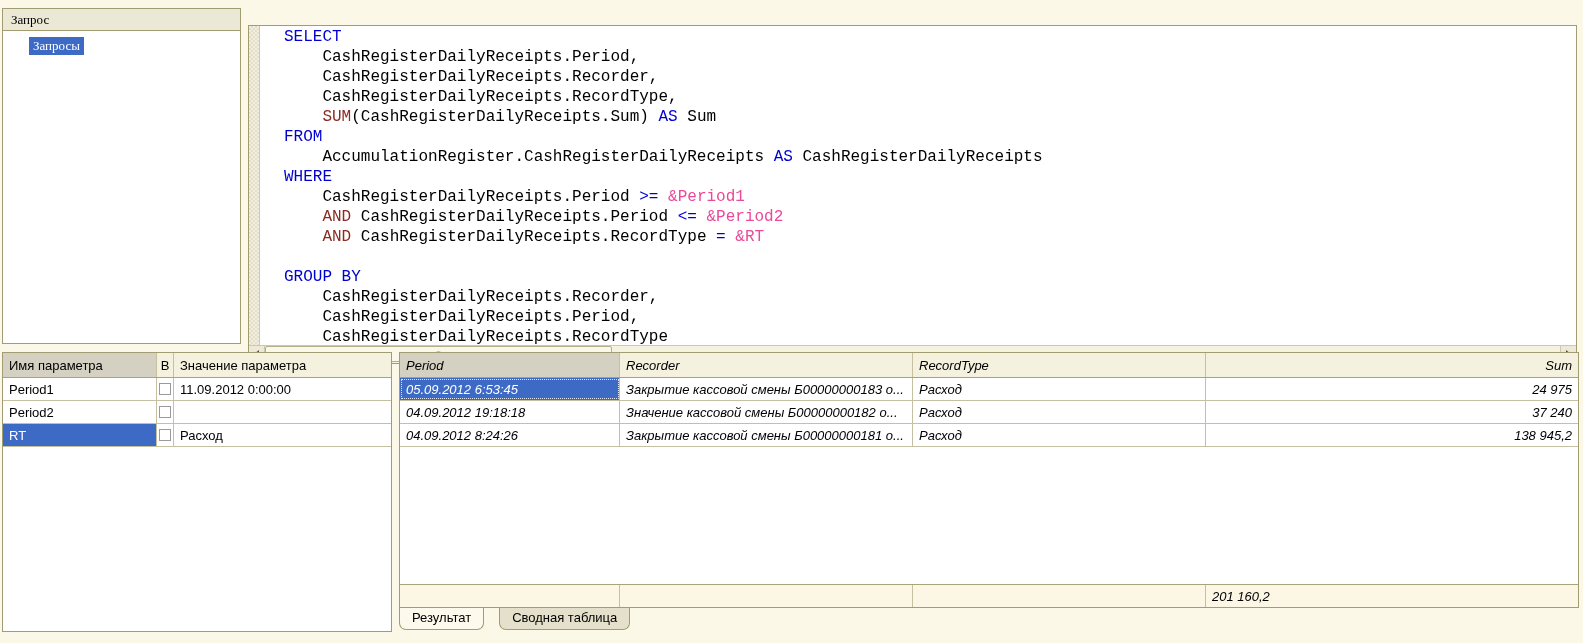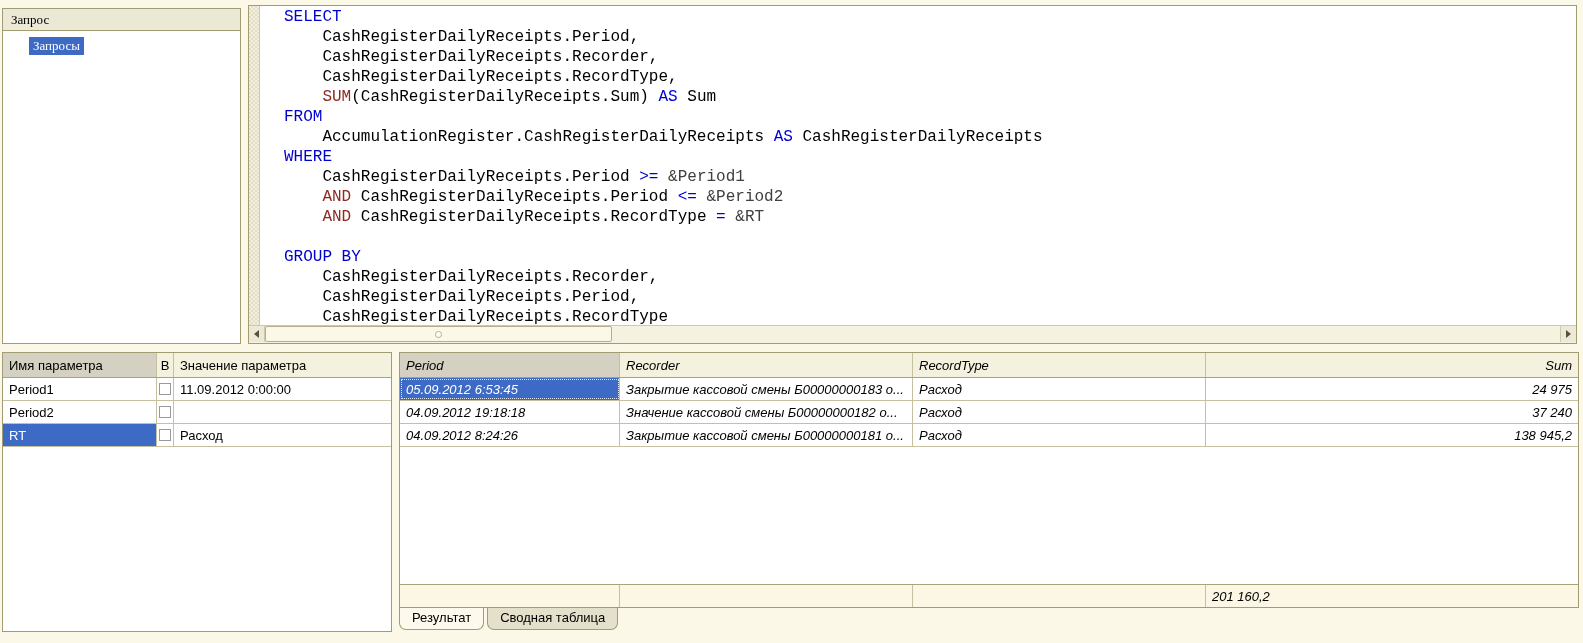--- a/index.html
+++ b/index.html
@@ -9,33 +9,33 @@
 
   .panel{position:absolute;background:#fff;border:1px solid #a29c72;box-sizing:border-box;}
 
   
   .tree-panel{left:2px;top:8px;width:239px;height:336px;font-family:Liberation Serif, serif;}
   .panel-header{height:21px;line-height:21px;background:#ece8d6;border-bottom:1px solid #a29c72;
                 padding-left:8px;}
   .tree-item{display:inline-block;margin:6px 0 0 26px;padding:1px 4px;background:#3d6ac5;color:#fff;}
 
   
-  .editor-panel{left:248px;top:5px;width:1329px;height:339px;}
+  .editor-panel{left:248px;top:25px;width:1329px;height:339px;}
   .gutter{position:absolute;left:0;top:0;bottom:17px;width:10px;border-right:1px solid #cdc9ab;
           background-color:#f2eedd;
           background-image:linear-gradient(45deg,#e3dfc9 25%,transparent 25%,transparent 75%,#e3dfc9 75%),
                            linear-gradient(45deg,#e3dfc9 25%,transparent 25%,transparent 75%,#e3dfc9 75%);
           background-size:4px 4px;background-position:0 0,2px 2px;}
   .code{position:absolute;left:11px;right:0;top:0;bottom:17px;padding:1px 0 0 24px;overflow:hidden;
         font-family:"Liberation Mono","DejaVu Sans Mono",monospace;font-size:16px;line-height:20px;
         white-space:pre;}
   .tok-kw{color:#0000cf;}
   .tok-op{color:#0000cf;}
   .tok-fn{color:#8b2a21;}
-  .tok-param{color:#404040;}
+  .tok-param{color:#ec4899;}
 
   .hscroll{position:absolute;left:0;right:0;bottom:0;height:17px;background:#f6f2e0;
            border-top:1px solid #cdc9ab;}
   .sb-btn{position:absolute;top:0;width:16px;height:16px;background:#eee9d6;
           display:flex;align-items:center;justify-content:center;box-sizing:border-box;}
   .sb-btn.left{left:0;border-right:1px solid #cdc9ab;}
   .sb-btn.right{right:0;border-left:1px solid #cdc9ab;}
   .tri-left{width:0;height:0;border:4px solid transparent;border-right:5px solid #55533f;border-left:none;}
   .tri-right{width:0;height:0;border:4px solid transparent;border-left:5px solid #55533f;border-right:none;}
   .sb-thumb{position:absolute;left:16px;top:0;width:347px;height:16px;background:#fbf8ea;
@@ -64,21 +64,21 @@
   .rc-0{width:220px;}
   .rc-1{width:293px;}
   .rc-2{width:293px;}
   .rc-3{flex:1;border-right:none;justify-content:flex-end;}
   .totals{position:absolute;left:0;right:0;bottom:0;height:22px;background:#fbf7e4;
           border-top:1px solid #a8a379;display:flex;}
   .totals .t-cell{border-right:1px solid #c5c1a0;}
   .totals .rc-3{justify-content:flex-start;border-right:none;}
 
   
-  .tabs{position:absolute;left:399px;top:608px;display:flex;gap:3px;}
+  .tabs{position:absolute;left:399px;top:608px;display:flex;gap:15px;}
   .tab{height:22px;line-height:20px;padding:0 12px;background:#e4e0cb;border:1px solid #a29c72;
        border-top:none;border-radius:0 0 7px 7px;box-sizing:border-box;}
   .tab.active{background:#fdf9ec;}
 </style>
 </head>
 <body>
 
 <div class="root">
 
   <div class="panel tree-panel">

